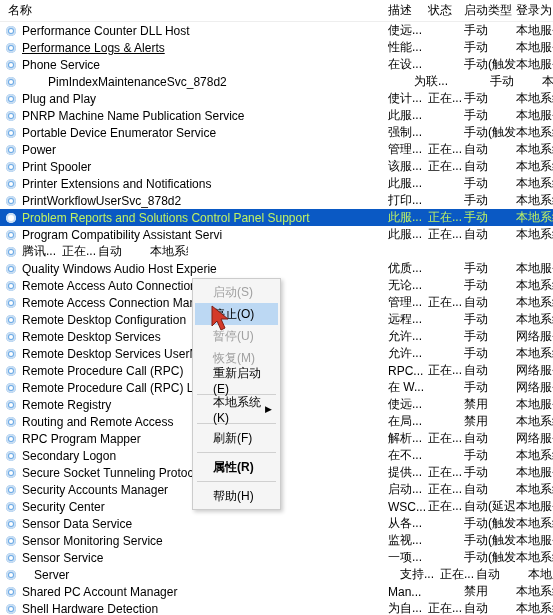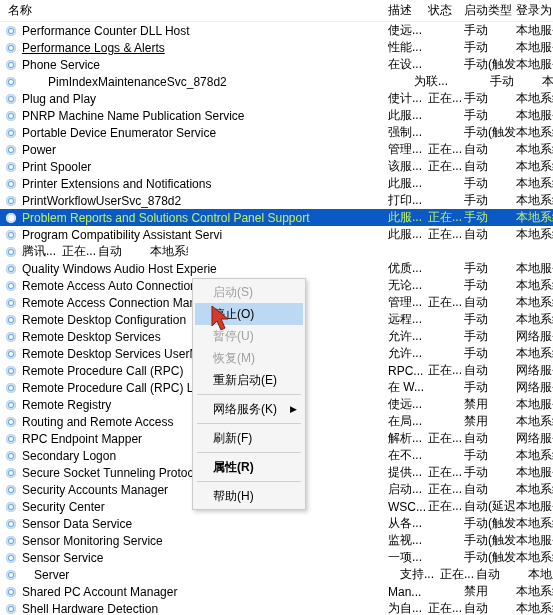--- a/index.html
+++ b/index.html
@@ -60,21 +60,21 @@
   position: absolute;
   width: 4px; height: 4px;
   left: 5px; top: 5px;
   background: #fff;
   border-radius: 50%;
 }
 .ctx {
   position: absolute;
   left: 192px;
   top: 278px;
-  width: 114px;
+  width: 89px;
   background: #f5f5f5;
   border: 1px solid #ccc;
   box-shadow: 2px 2px 4px rgba(0,0,0,0.2);
   padding: 2px;
   z-index: 10;
 }
 .ctx .mi {
   height: 22px;
   display: flex;
   align-items: center;
@@ -347,21 +347,21 @@
       <div class="cell" style="flex: 0 0 366px;">Routing and Remote Access</div>
       <div class="cell col-desc">在局...</div>
       <div class="cell col-status"></div>
       <div class="cell col-start">禁用</div>
       <div class="cell col-logon">本地系统</div>
     </div>
     <div class="row">
       <div class="gear">
         <div class="g1"></div>
       </div>
-      <div class="cell" style="flex: 0 0 366px;">RPC Endpoint Mapper</div>
+      <div class="cell" style="flex: 0 0 366px;">RPC Program Mapper</div>
       <div class="cell col-desc">解析...</div>
       <div class="cell col-status">正在...</div>
       <div class="cell col-start">自动</div>
       <div class="cell col-logon">网络服务</div>
     </div>
     <div class="row">
       <div class="gear">
         <div class="g1"></div>
       </div>
       <div class="cell" style="flex: 0 0 366px;">Secondary Logon</div>
@@ -463,21 +463,21 @@
   </div>
 
 <div class="ctx">
   <div class="mi disabled">启动(S)</div>
   <div class="mi hover">停止(O)</div>
   <div class="mi disabled">暂停(U)</div>
   <div class="mi disabled">恢复(M)</div>
   <div class="mi">重新启动(E)</div>
   <div class="sep"></div>
   <div class="mi">
-    <span>网络服务(K)</span>
+    <span>本地系统(K)</span>
     <span class="arrow">▶</span>
   </div>
   <div class="sep"></div>
   <div class="mi">刷新(F)</div>
   <div class="sep"></div>
   <div class="mi" style="font-weight:bold">属性(R)</div>
   <div class="sep"></div>
   <div class="mi">帮助(H)</div>
 </div>
 

